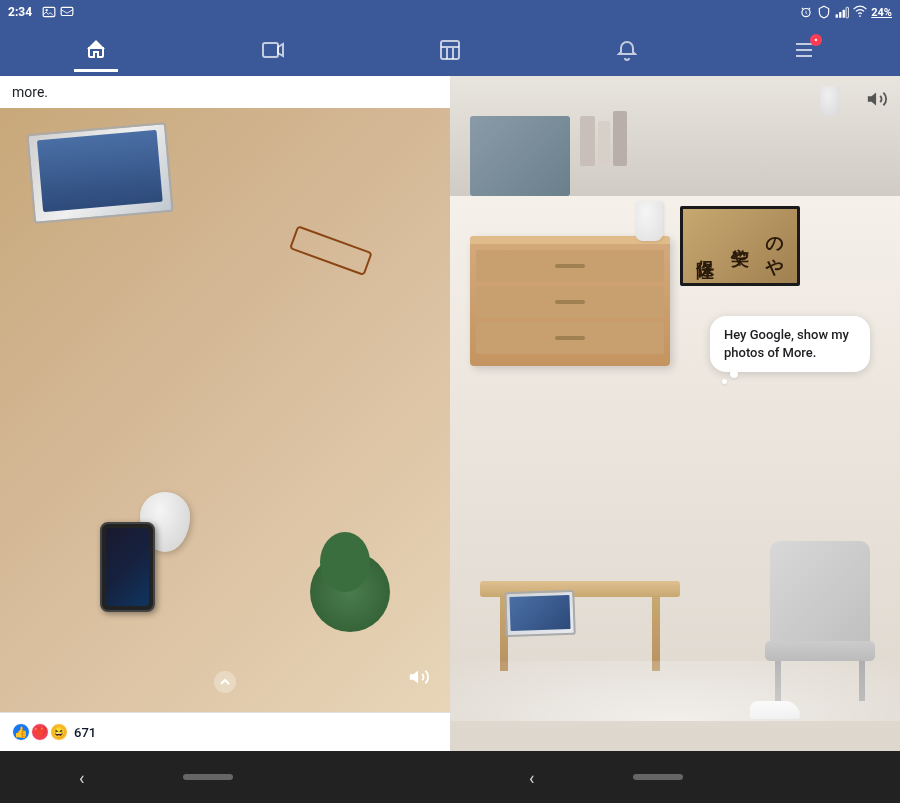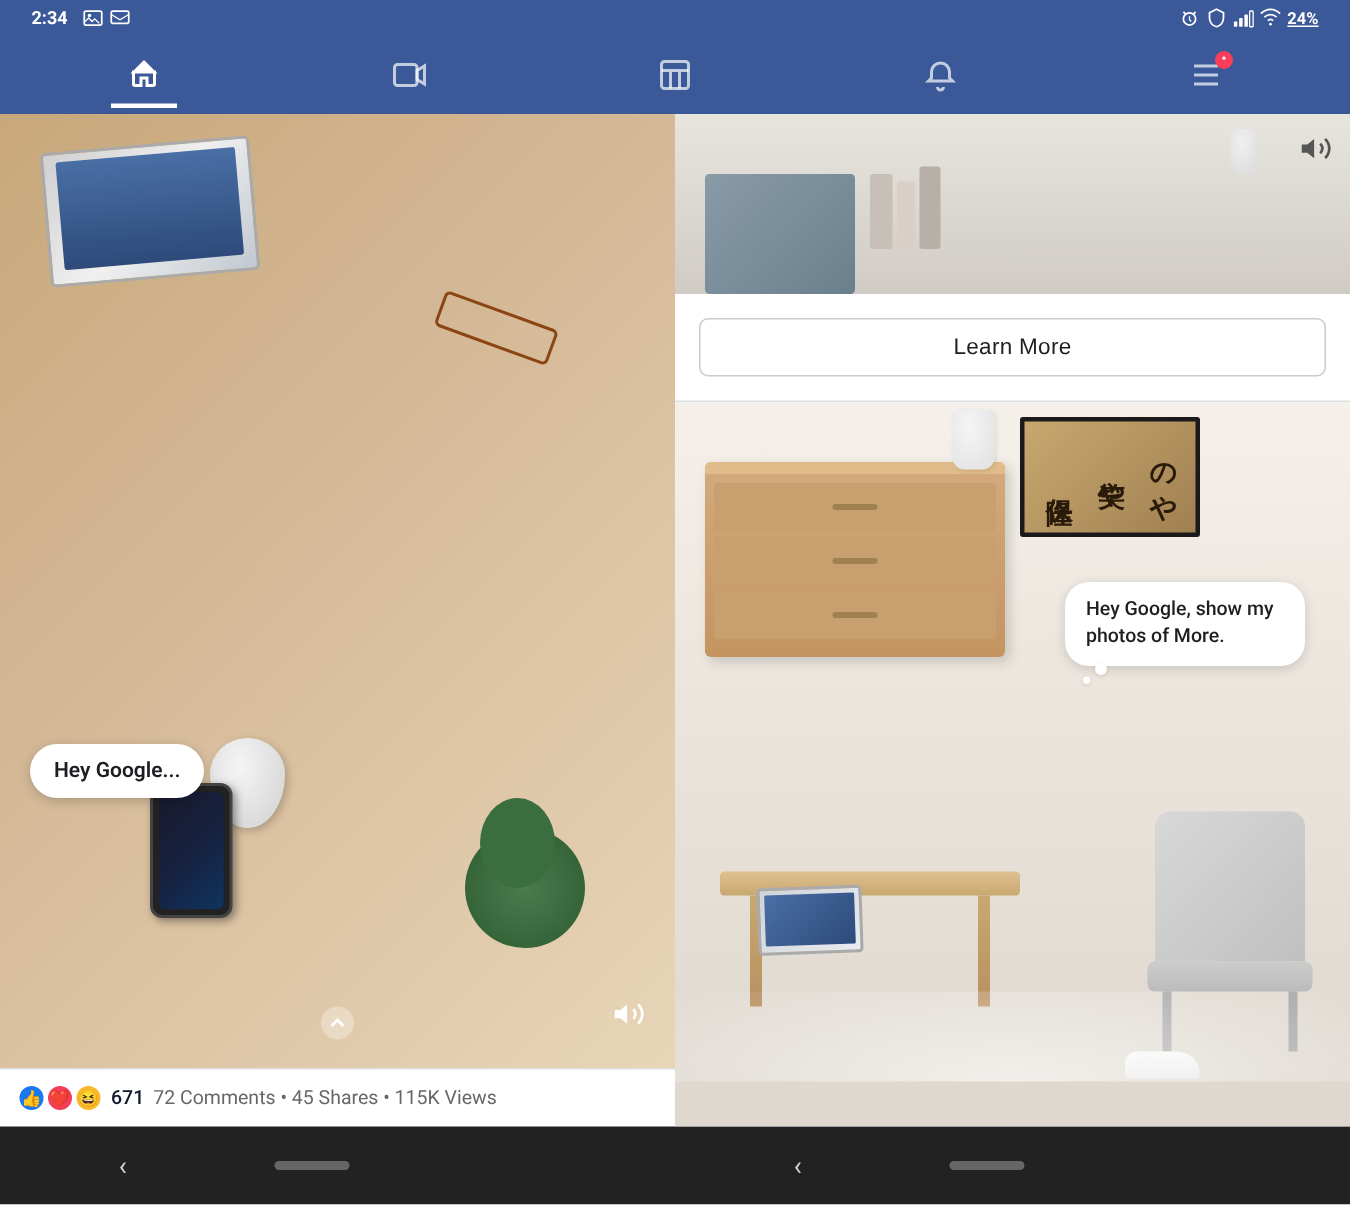--- a/index.html
+++ b/index.html
@@ -13,21 +13,21 @@
       overflow: hidden;
     }
 
     
     .status-bar {
       background: #3b5998;
       color: white;
       height: 24px;
       display: flex;
       align-items: center;
-      padding: 0 21px;
+      padding: 0 8px;
       font-size: 12px;
       font-weight: bold;
     }
     .status-bar-time { margin-right: 8px; }
     .status-bar-icons { display: flex; align-items: center; gap: 4px; margin-left: 2px; }
     .status-bar-right { margin-left: auto; display: flex; align-items: center; gap: 4px; }
 
     
     .nav-bar {
       background: #3b5998;
@@ -586,20 +586,23 @@
     <div class="nav-badge">•</div>
     <svg viewBox="0 0 24 24">
         <path d="M4 6h16M4 12h16M4 18h16" stroke="rgba(255,255,255,0.7)" stroke-width="2" fill="none"></path>
       </svg>
   </div>
 </div>
 
 <div class="main-content">
 
   <div class="left-panel">
+    <div class="post-top-text">
+      <span>more.</span>
+    </div>
 
     <div class="video-container">
       <div class="desk-scene">
 
         <div class="laptop-shape">
           <div class="laptop-screen">
             <div class="laptop-screen-inner"></div>
           </div>
         </div>
 
@@ -612,23 +615,20 @@
         </div>
 
         <div class="plant-shape">
           <div class="plant-leaves"></div>
         </div>
 
         <div class="phone-shape">
           <div class="phone-screen"></div>
         </div>
 
-        <div class="hey-google-bubble">
-          <span>Hey Google...</span>
-        </div>
 
         <div class="volume-icon-left">
           <svg width="22" height="22" viewBox="0 0 24 24" fill="none">
             <path d="M11 5L6 9H2v6h4l5 4V5z" fill="white"></path>
             <path d="M19 5c2 2 3 4.5 3 7s-1 5-3 7" stroke="white" stroke-width="2" fill="none"></path>
             <path d="M15.5 8.5c1 1.2 1.5 2.8 1.5 3.5s-.5 2.3-1.5 3.5" stroke="white" stroke-width="2" fill="none"></path>
           </svg>
         </div>
 
         <div class="chevron-up">
@@ -641,21 +641,20 @@
     </div>
 
     <div class="post-bottom">
       <div class="post-reactions">
         <div class="reaction-emojis">
           <div class="emoji-bubble emoji-like">👍</div>
           <div class="emoji-bubble emoji-heart">❤️</div>
           <div class="emoji-bubble emoji-haha">😆</div>
         </div>
         <span class="reaction-count">671</span>
-        <span class="reaction-details">72 Comments • 45 Shares • 115K Views</span>
       </div>
     </div>
   </div>
 
   <div class="right-panel">
 
     <div class="right-top-image">
       <div class="shelf-scene">
 
         <div style="position:absolute; bottom:0; left:20px; width:100px; height:80px; background: linear-gradient(135deg, #8a9ba8, #6a7f8c); border-radius:3px;"></div>
@@ -667,23 +666,20 @@
 
       <div class="volume-icon-right">
         <svg width="22" height="22" viewBox="0 0 24 24" fill="none">
           <path d="M11 5L6 9H2v6h4l5 4V5z" fill="#555"></path>
           <path d="M19 5c2 2 3 4.5 3 7s-1 5-3 7" stroke="#555" stroke-width="2" fill="none"></path>
           <path d="M15.5 8.5c1 1.2 1.5 2.8 1.5 3.5s-.5 2.3-1.5 3.5" stroke="#555" stroke-width="2" fill="none"></path>
         </svg>
       </div>
     </div>
 
-    <div class="learn-more-section">
-      <button class="learn-more-btn">Learn More</button>
-    </div>
 
     <div class="furniture-scene">
 
       <div class="dresser-shape">
         <div class="dresser-top"></div>
         <div class="dresser-body">
           <div class="drawer">
             <div class="drawer-handle"></div>
           </div>
           <div class="drawer">

